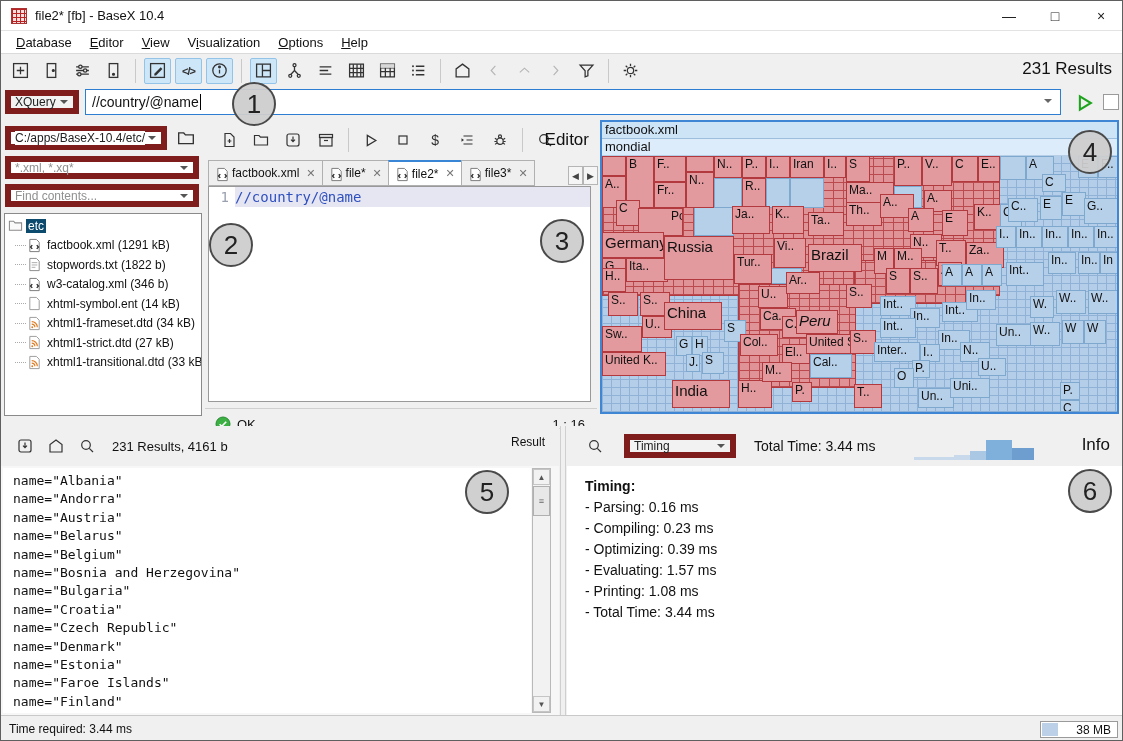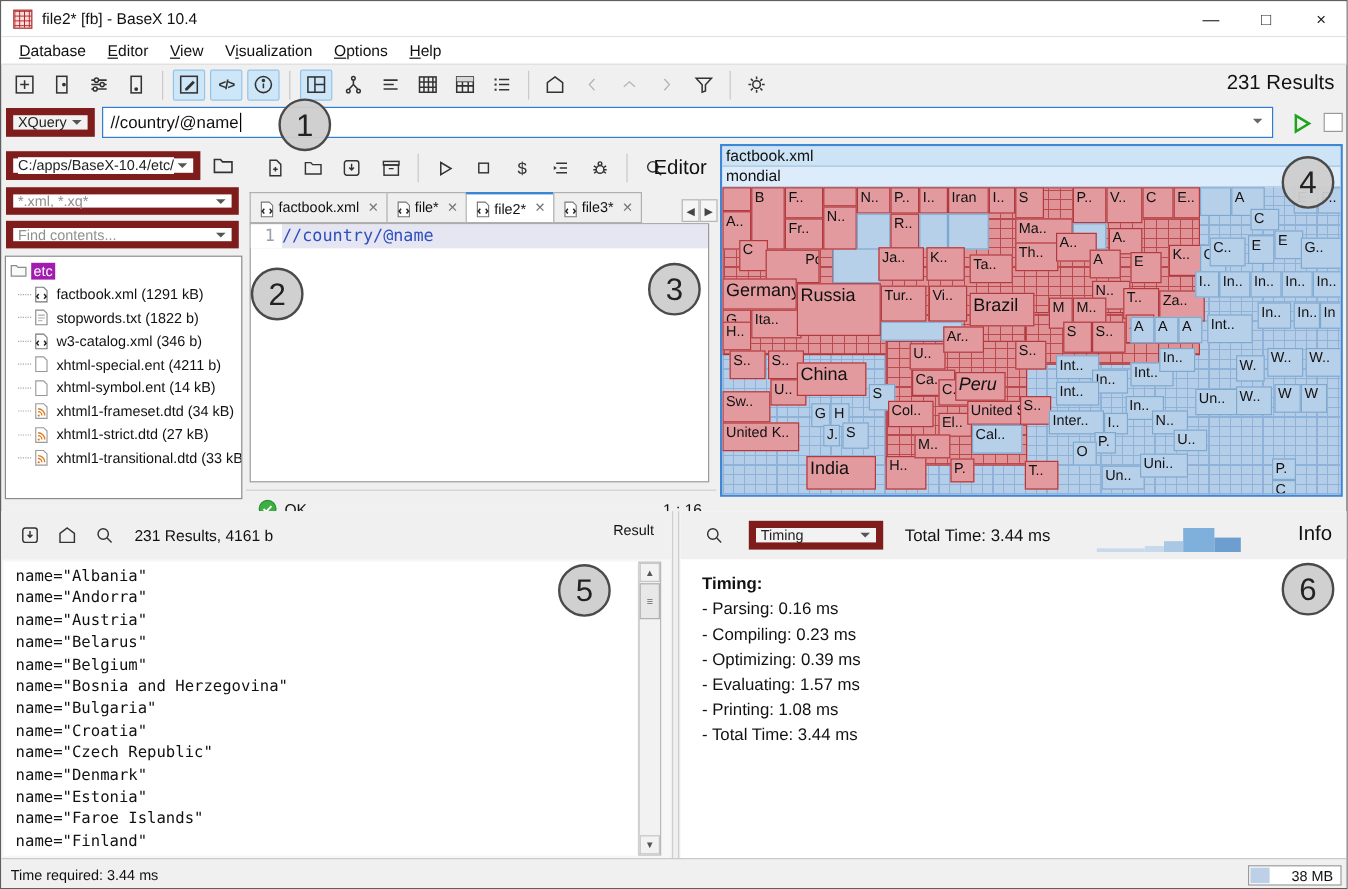--- a/index.html
+++ b/index.html
@@ -51,21 +51,21 @@
   .lp-path{position:absolute;left:4px;top:8px;width:162px;height:24px;background:#fff;}
   .lp-folderbtn{position:absolute;left:172px;top:9px;width:26px;height:22px;display:flex;align-items:center;justify-content:center;}
   .lp-filter{position:absolute;left:4px;top:38px;width:194px;height:23px;background:#fff;color:#909090;}
   .lp-find{position:absolute;left:4px;top:66px;width:194px;height:23px;background:#fff;color:#909090;}
   .lp-tree{position:absolute;left:3px;top:95px;width:198px;height:203px;background:#fff;border:1px solid #8a8a8a;overflow:hidden;padding-top:2px;}
   .trow{display:flex;align-items:center;height:19.5px;font-size:12px;white-space:nowrap;}
   .trow .guide{width:11px;height:0;border-top:1px dotted #aaa;margin-left:10px;flex:none;}
   .trow .ticon{width:15px;height:15px;flex:none;margin:0 3px 0 1px;}
   .trow.root .ticon{margin-left:3px;}
   .trow .lbl{padding:0 2px;}
-  .trow.sel .lbl{background:#a21caf;color:#fff;}
+  .trow.sel .lbl{background:#0c4a6e;color:#fff;}
 
   
   .editor-panel{position:absolute;left:204px;top:117px;width:394px;height:304px;}
   .ed-toolbar{position:absolute;left:8px;top:8px;width:380px;height:28px;display:flex;align-items:center;}
   .ed-toolbar .tbtn{margin:0 3px;}
   .ed-title{position:absolute;right:10px;top:12px;font-size:17px;color:#111;}
   .tabs{position:absolute;left:3px;top:42px;width:360px;height:26px;display:flex;}
   .tab{display:flex;align-items:center;font-size:12px;background:#efefef;border:1px solid #b0b0b0;border-right:none;padding:0 6px;height:26px;white-space:nowrap;}
   .tab:last-child{border-right:1px solid #b0b0b0;}
   .tab.active{background:#fff;border-top:2px solid #3a86d6;}
@@ -342,29 +342,20 @@
         </div>
         <div class="trow">
           <span class="guide"></span>
           <span class="ticon">
             <svg width="15" height="15" viewBox="0 0 16 16">
               <path d="M3 1.5h7l3 3V14.5H3z" fill="#fff" stroke="#777" stroke-width="1"></path>
               <path d="M5.6 7.5L3.8 9.6l1.8 2.1M10.4 7.5l1.8 2.1-1.8 2.1" fill="none" stroke="#222" stroke-width="1.3"></path>
             </svg>
           </span>
           <span class="lbl">w3-catalog.xml (346 b)</span>
-        </div>
-        <div class="trow">
-          <span class="guide"></span>
-          <span class="ticon">
-            <svg width="15" height="15" viewBox="0 0 16 16">
-              <path d="M3 1.5h7l3 3V14.5H3z" fill="#fff" stroke="#999" stroke-width="1"></path>
-            </svg>
-          </span>
-          <span class="lbl">xhtml-special.ent (4211 b)</span>
         </div>
         <div class="trow">
           <span class="guide"></span>
           <span class="ticon">
             <svg width="15" height="15" viewBox="0 0 16 16">
               <path d="M3 1.5h7l3 3V14.5H3z" fill="#fff" stroke="#999" stroke-width="1"></path>
             </svg>
           </span>
           <span class="lbl">xhtml-symbol.ent (14 kB)</span>
         </div>
@@ -570,21 +561,21 @@
         <div class="cell b" style="left: 476px; top: 0px; width: 20px; height: 22px;">E</div>
         <div class="cell b" style="left: 496px; top: 0px; width: 22px; height: 22px;">F..</div>
         <div class="cell r" style="left: 14px; top: 44px; width: 24px; height: 26px;">C</div>
         <div class="cell r" style="left: 36px; top: 52px; width: 45px; height: 28px; padding-left: 32px;">Pola..</div>
         <div class="cell r big" style="left: 0px; top: 76px; width: 62px; height: 26px;">Germany</div>
         <div class="cell r" style="left: 0px; top: 102px; width: 24px; height: 24px;">G.</div>
         <div class="cell r" style="left: 24px; top: 102px; width: 42px; height: 24px;">Ita..</div>
         <div class="cell r big" style="left: 62px; top: 80px; width: 70px; height: 44px;">Russia</div>
         <div class="cell r" style="left: 130px; top: 50px; width: 38px; height: 28px;">Ja..</div>
         <div class="cell r" style="left: 170px; top: 50px; width: 32px; height: 28px;">K..</div>
-        <div class="cell r" style="left: 132px; top: 82px; width: 38px; height: 30px;">Tur..</div>
+        <div class="cell r" style="left: 132px; top: 98px; width: 38px; height: 30px;">Tur..</div>
         <div class="cell r" style="left: 172px; top: 82px; width: 32px; height: 30px;">Vi..</div>
         <div class="cell r" style="left: 206px; top: 56px; width: 36px; height: 24px;">Ta..</div>
         <div class="cell r" style="left: 244px; top: 46px; width: 36px; height: 24px;">Th..</div>
         <div class="cell r big" style="left: 206px; top: 88px; width: 54px; height: 28px;">Brazil</div>
         <div class="cell r" style="left: 278px; top: 38px; width: 34px; height: 24px;">A..</div>
         <div class="cell r" style="left: 322px; top: 34px; width: 28px; height: 22px;">A.</div>
         <div class="cell r" style="left: 306px; top: 52px; width: 26px; height: 24px;">A</div>
         <div class="cell r" style="left: 340px; top: 54px; width: 26px; height: 26px;">E</div>
         <div class="cell r" style="left: 372px; top: 48px; width: 30px; height: 26px;">K..</div>
         <div class="cell b" style="left: 398px; top: 48px; width: 22px; height: 24px;">C</div>

